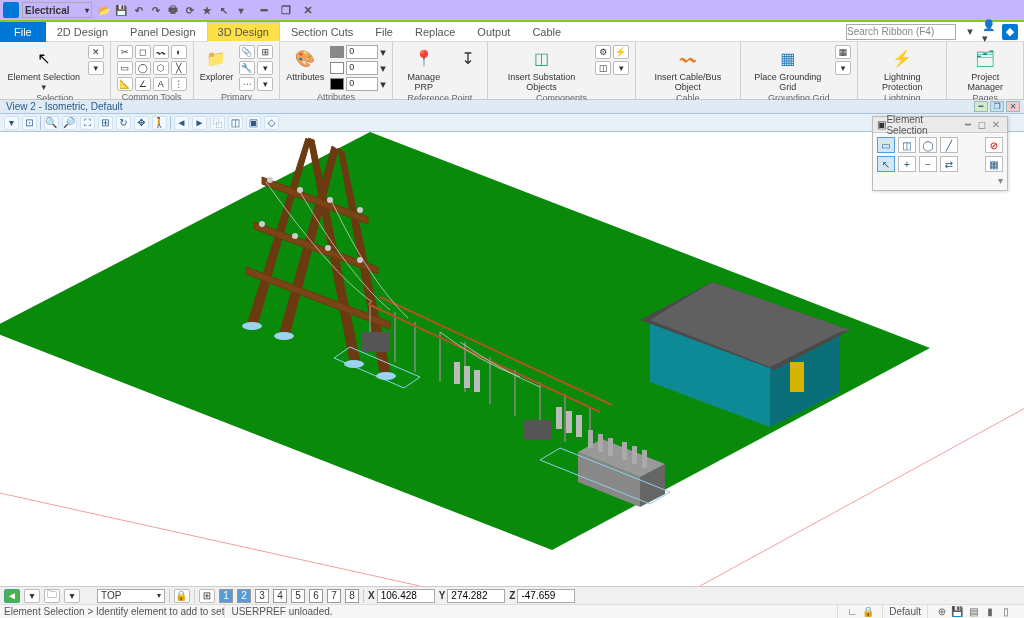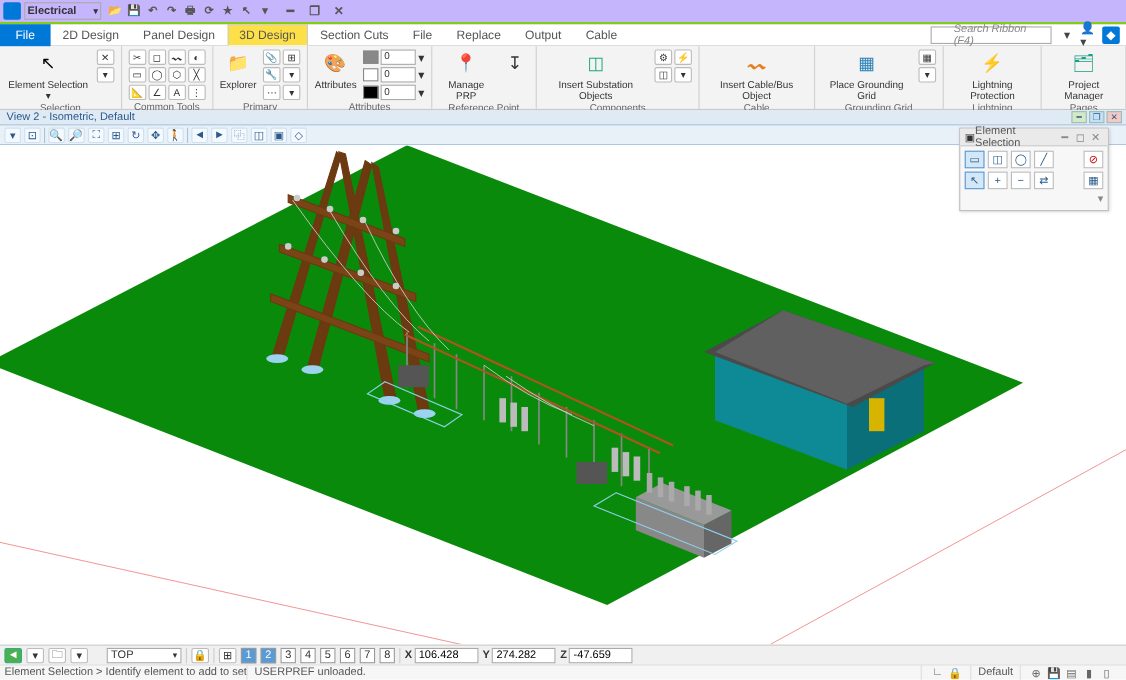--- a/index.html
+++ b/index.html
@@ -15,21 +15,21 @@
 .titlebar .title { flex: 1; text-align: center; font-size: 11px; color: #555; }
 .titlebar .winbtns { display: flex; gap: 2px; margin-right: 4px; }
 .titlebar .winbtns span { width: 20px; text-align: center; color: #555; font-size: 11px; }
 
 
 .ribtabs { height: 20px; display: flex; align-items: center; border-bottom: 1px solid #d9d9d9; }
 .ribtabs .filetab { background: #0078d7; color: #fff; padding: 0 14px; font-size: 11px; height: 20px; display: flex; align-items: center; }
 .ribtabs .tab { padding: 2px 10px; font-size: 11px; color: #555; border: 1px solid transparent; height: 20px; display: flex; align-items: center; }
 .ribtabs .tab.active { background: #fde047; border: 1px solid #ccc; border-bottom: 1px solid #f3f3f3; }
 .ribtabs .spacer { flex: 1; }
-.ribtabs .search { border: 1px solid #aaa; height: 16px; width: 110px; font-size: 10px; padding: 0 20px; color: #888; font-style: italic; display: flex; align-items: center; margin-right: 6px; }
+.ribtabs .search { border: 1px solid #aaa; height: 16px; width: 110px; font-size: 10px; padding: 0 0; color: #888; display: flex; align-items: center; margin-right: 6px; }
 .ribtabs .right-icons { display: flex; gap: 4px; margin-right: 6px; }
 .ribtabs .right-icons span { width: 16px; height: 16px; display: inline-flex; align-items: center; justify-content: center; font-size: 11px; color: #444; }
 .ribtabs .right-icons .blue { background: #0078d7; color: #fff; border-radius: 2px; }
 
 
 .ribbon { height: 58px; background: #f3f3f3; border-bottom: 1px solid #c9c9c9; display: flex; }
 .group { border-right: 1px solid #d0d0d0; padding: 3px 6px 1px 6px; display: flex; flex-direction: column; justify-content: space-between; }
 .group .items { display: flex; gap: 6px; align-items: flex-start; }
 .group .label { font-size: 9px; color: #666; text-align: center; padding-top: 1px; }
 .bigbtn { display: flex; flex-direction: column; align-items: center; width: auto; cursor: pointer; }

